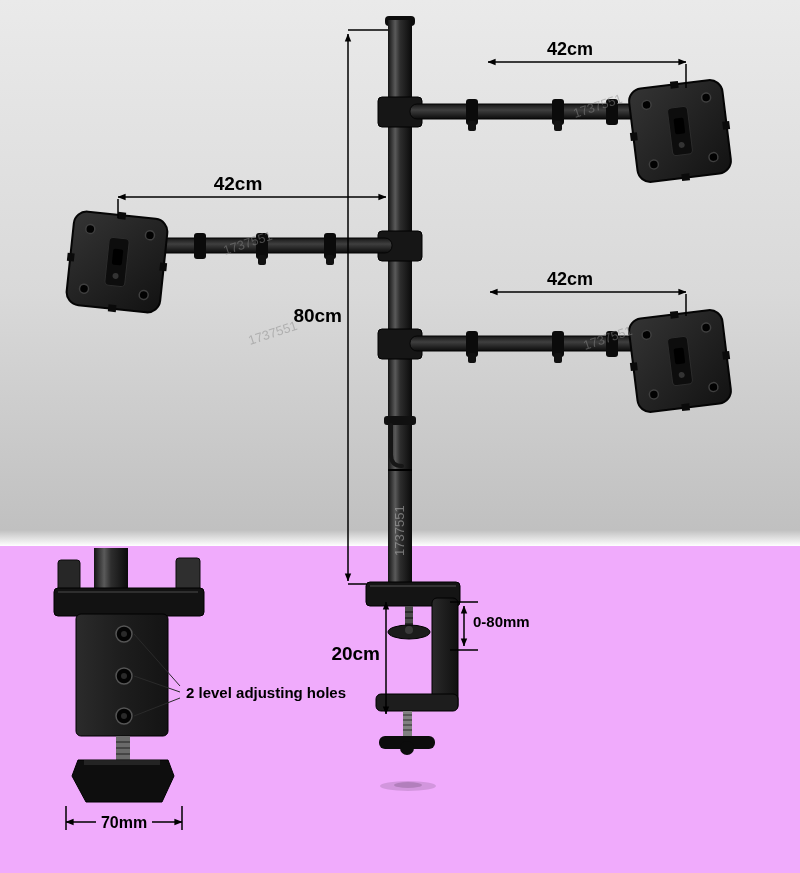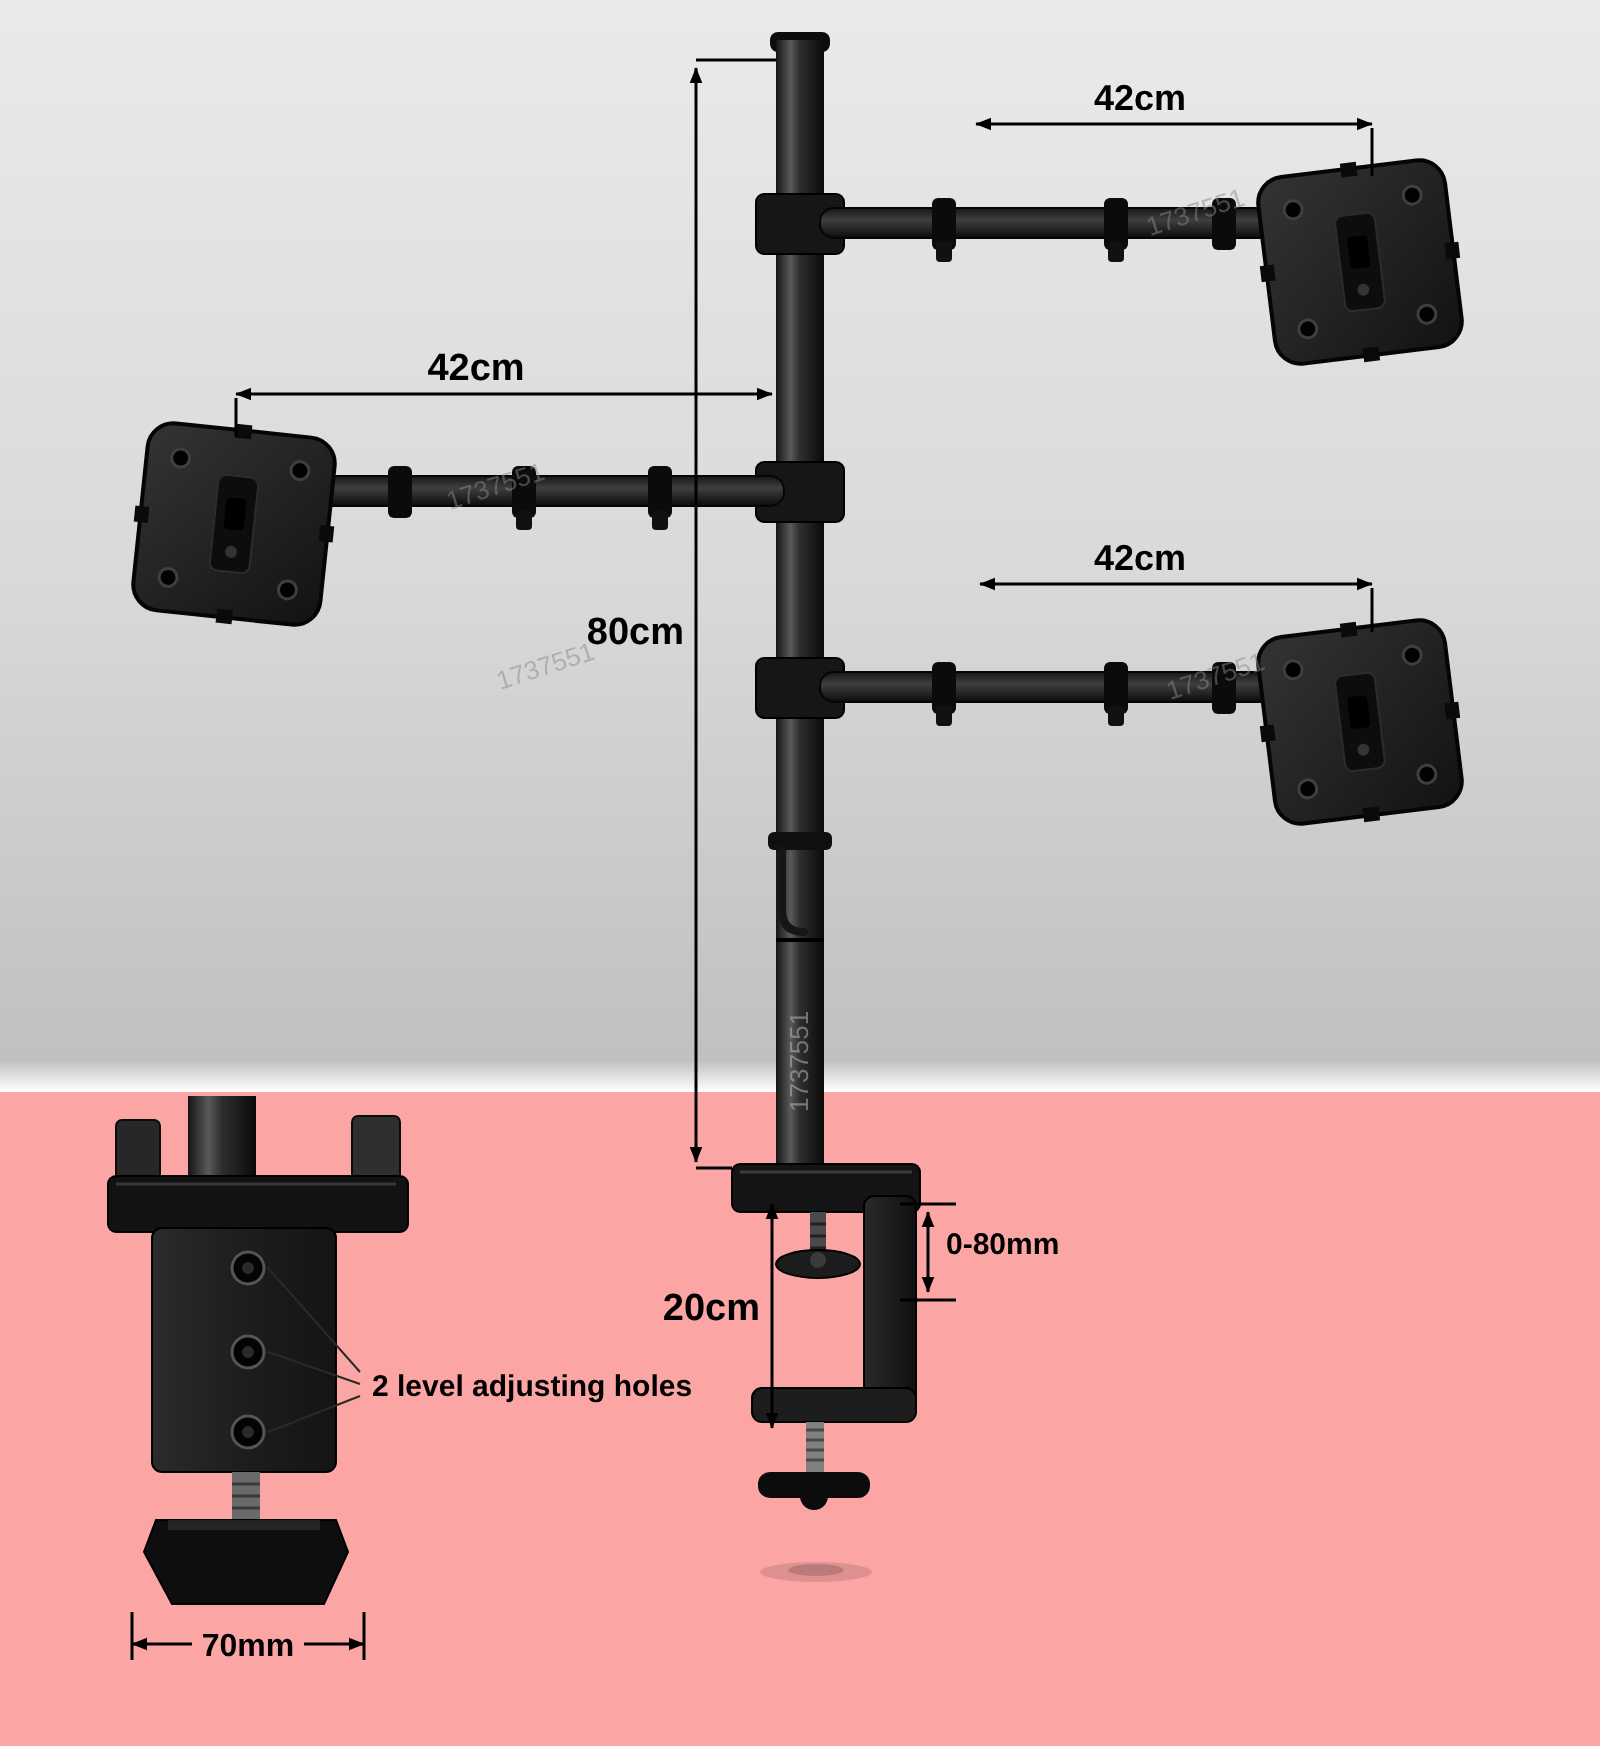--- a/index.html
+++ b/index.html
@@ -1,20 +1,20 @@
 <!DOCTYPE html>
 <html><head>
 <meta charset="utf-8">
 <style>
   html, body { margin: 0; padding: 0; background: #ffffff; }
   .canvas {
     position: relative;
     width: 800px;
     height: 873px;
-    background: #fca5a5;
+    background: #f0abfc;
     overflow: hidden;
     font-family: "Liberation Sans", sans-serif;
   }
   svg { display: block; }
   text {
     font-family: "Liberation Sans", sans-serif;
     fill: #000;
   }
   .dim      { font-size: 18px; font-weight: bold; }
   .dim-lg   { font-size: 19px; font-weight: bold; }

